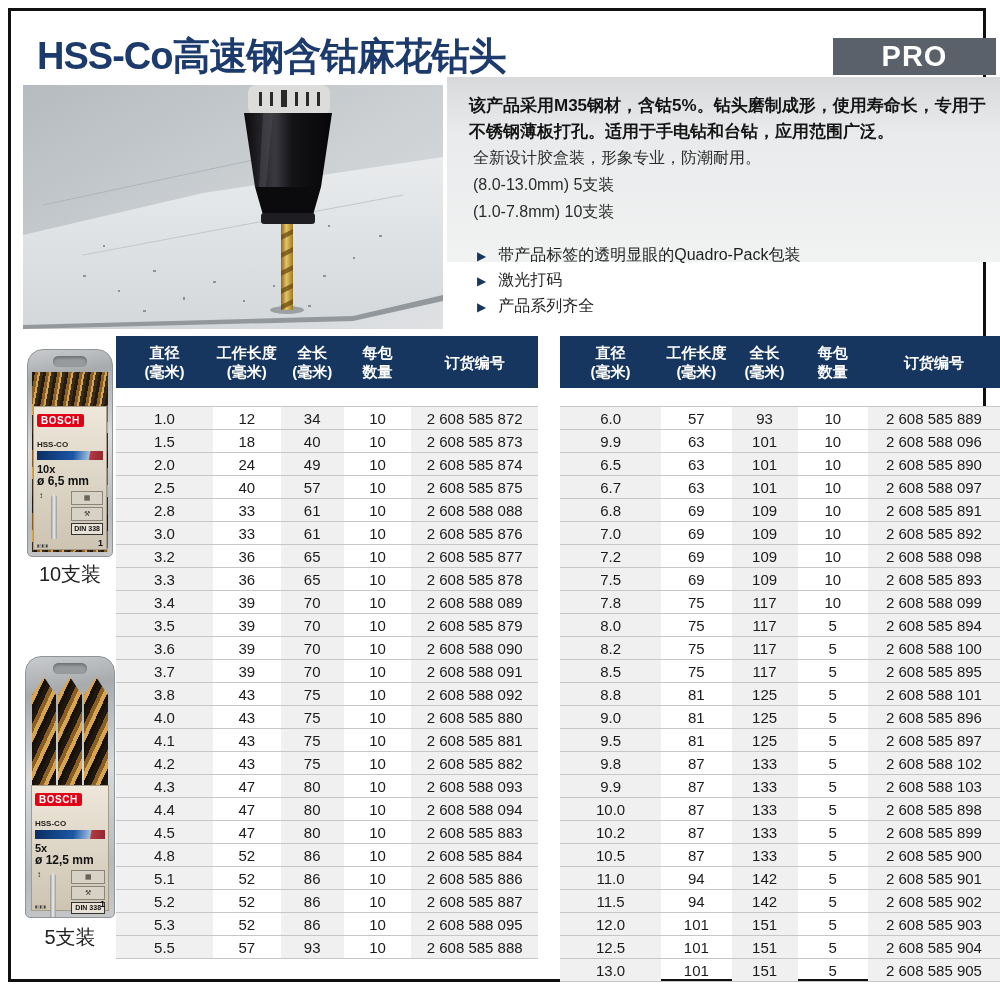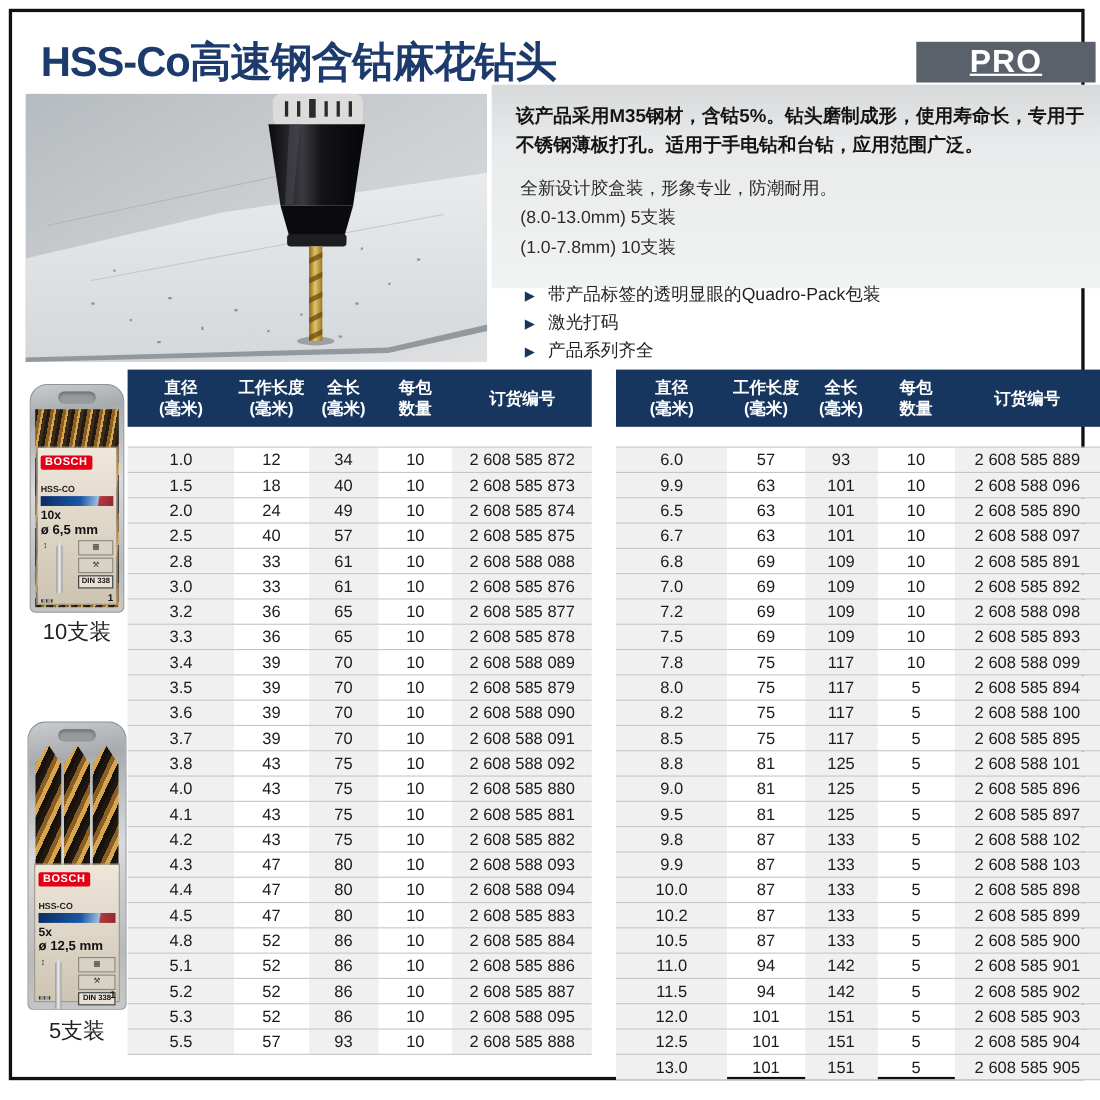--- a/index.html
+++ b/index.html
@@ -13,31 +13,31 @@
     border:3px solid #101010;background:#fff;box-sizing:border-box;
   }
   
   .page-title{
     position:absolute;left:26px;top:20px;margin:0;
     font-size:38px;font-weight:bold;color:#1c3a6b;letter-spacing:-1px;
   }
   .pro-badge{
     position:absolute;left:822px;top:27px;width:163px;height:37px;
     background:#5a616b;color:#ffffff;font-size:29px;font-weight:bold;
-    display:flex;align-items:center;justify-content:center;letter-spacing:1px;text-decoration:underline;
+    display:flex;align-items:center;justify-content:center;letter-spacing:1px;
   }
   
   .photo{position:absolute;left:12px;top:74px;width:420px;height:244px;overflow:hidden;}
   .desc{
     position:absolute;left:436px;top:66px;width:556px;height:185px;box-sizing:border-box;
     background:linear-gradient(180deg,#d7d9db 0%,#e9eaeb 30%,#f1f2f2 100%);
     padding:16px 14px 0 22px;
   }
   .desc-bold{margin:0;font-size:17px;font-weight:bold;color:#141414;line-height:1.5;}
-  .desc-lines{margin:14px 0 0 4px;font-size:16px;color:#2b2b2b;line-height:1.7;}
+  .desc-lines{margin:0 0 0 4px;font-size:16px;color:#2b2b2b;line-height:1.7;}
   .desc-line{white-space:pre;}
   .bullets{margin:16px 0 0 8px;}
   .bullet{display:flex;align-items:baseline;font-size:16px;color:#1f1f1f;line-height:1.6;}
   .bullet .tri{color:#17365e;font-size:12px;margin-right:12px;flex:0 0 auto;}
   
   .drill-table{position:absolute;top:325px;}
   .drill-table.left{left:105px;width:422px;}
   .drill-table.right{left:549px;width:440px;}
   .thead-band{display:flex;background:#16365f;height:52px;align-items:center;}
   .th{color:#fff;font-size:15px;font-weight:bold;text-align:center;line-height:19px;}

